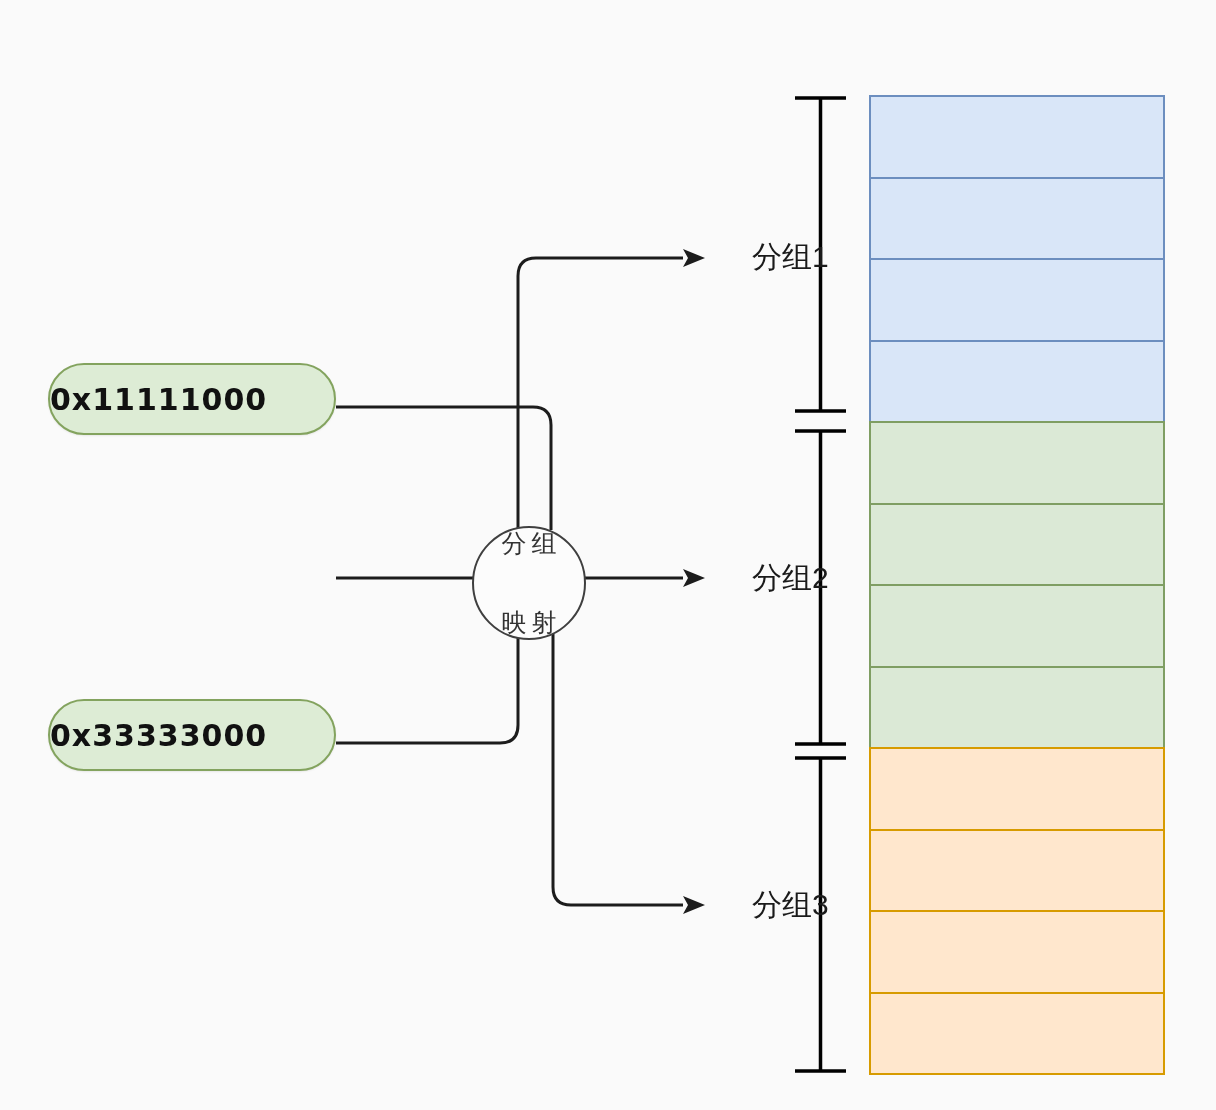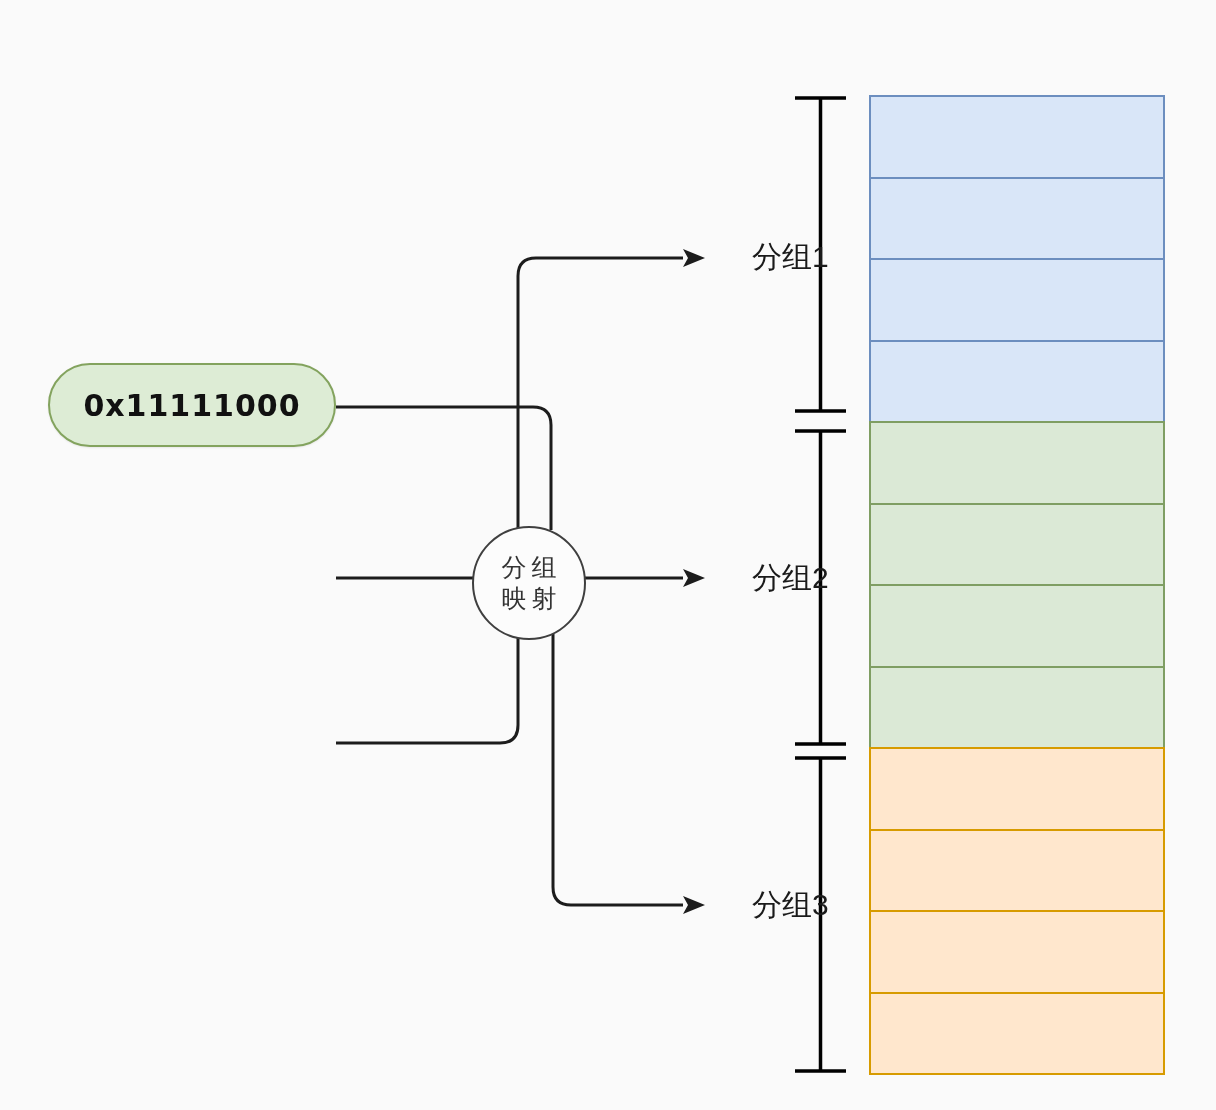--- a/index.html
+++ b/index.html
@@ -11,38 +11,38 @@
   .title{
     position:absolute;left:869px;top:22px;width:296px;
     text-align:center;font-size:29px;letter-spacing:1px;
     color:var(--title-text,#262626);white-space:nowrap;
   }
   .wires{position:absolute;left:0;top:0;width:1216px;height:1110px;}
   .wires path{fill:none;stroke:var(--wire,#1c1c1c);stroke-width:3;}
   .wires path.bracket{stroke:var(--bracket,#000);stroke-width:3.5;}
   .wires marker path{fill:var(--wire,#1c1c1c);stroke:none;}
   .pill{
-    position:absolute;left:48px;width:288px;height:84px;border-radius:44px;
+    position:absolute;left:48px;width:288px;height:72px;border-radius:44px;
     background:var(--pill-fill,#ddecd5);
     border:2.5px solid var(--pill-border,#83a35e);
     box-sizing:border-box;
-    display:flex;align-items:center;justify-content:center;
+    display:flex;align-items:center;
     box-shadow:0 1px 2px rgba(0,0,0,0.08);
   }
   .pill span{
     font-size:30px;font-weight:bold;color:var(--pill-text,#111);
     font-family:"DejaVu Sans","Liberation Sans",sans-serif;letter-spacing:1px;
   }
   .mapper{
     position:absolute;left:472px;top:526px;width:114px;height:114px;
     border-radius:50%;
     background:var(--circle-fill,#fcfcfc);
     border:2.5px solid var(--circle-border,#3f3f3f);
     box-sizing:border-box;
-    display:flex;flex-direction:column;align-items:center;justify-content:center;
+    display:flex;flex-direction:column;align-items:center;justify-content:space-between;
   }
   .mapper span{
     font-size:25px;line-height:31px;color:#333;
     letter-spacing:5px;margin-right:-5px;white-space:nowrap;
   }
   .glabel{
     position:absolute;left:720px;font-size:30px;line-height:36px;
     color:var(--label-text,#1a1a1a);white-space:nowrap;margin-left:32px;
   }
   .column{
@@ -77,20 +77,23 @@
     <path marker-end="url(#arrow)" d="M553 634 V887 Q553 905 571 905 H683"></path>
 
     <path class="bracket" d="M795 98 H846 M820.5 98 V411 M795 411 H846"></path>
     <path class="bracket" d="M795 431 H846 M820.5 431 V744 M795 744 H846"></path>
     <path class="bracket" d="M795 758 H846 M820.5 758 V1071 M795 1071 H846"></path>
   </svg>
 
   <div class="pill" style="top:363px;">
     <span>0x11111000</span>
   </div>
+  <div class="pill" style="top:699px;">
+    <span>0x33333000</span>
+  </div>
 
   <div class="mapper">
     <span>分组</span>
     <span>映射</span>
   </div>
 
   <div class="glabel" style="top:239px;">分组1</div>
   <div class="glabel" style="top:560px;">分组2</div>
   <div class="glabel" style="top:887px;">分组3</div>
 

